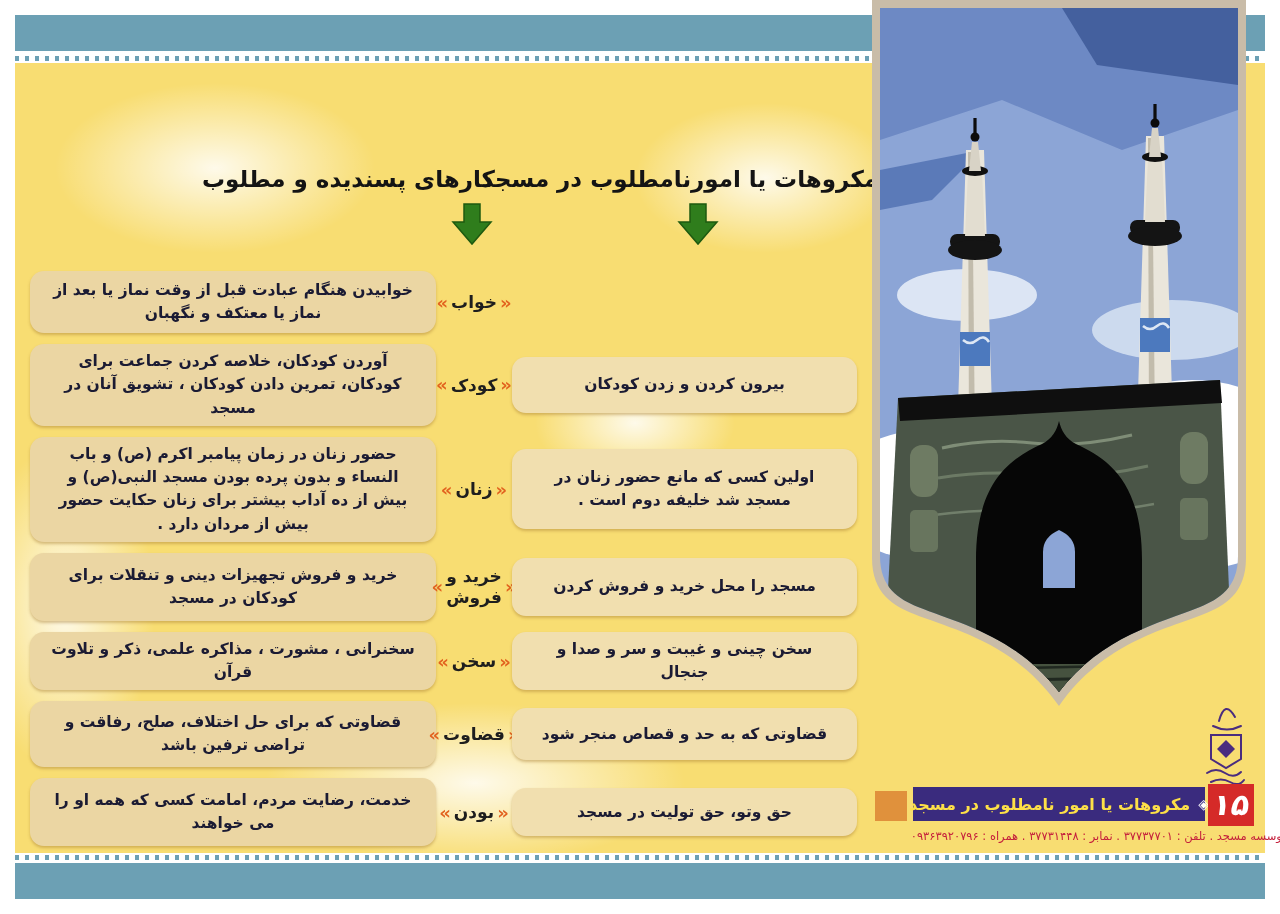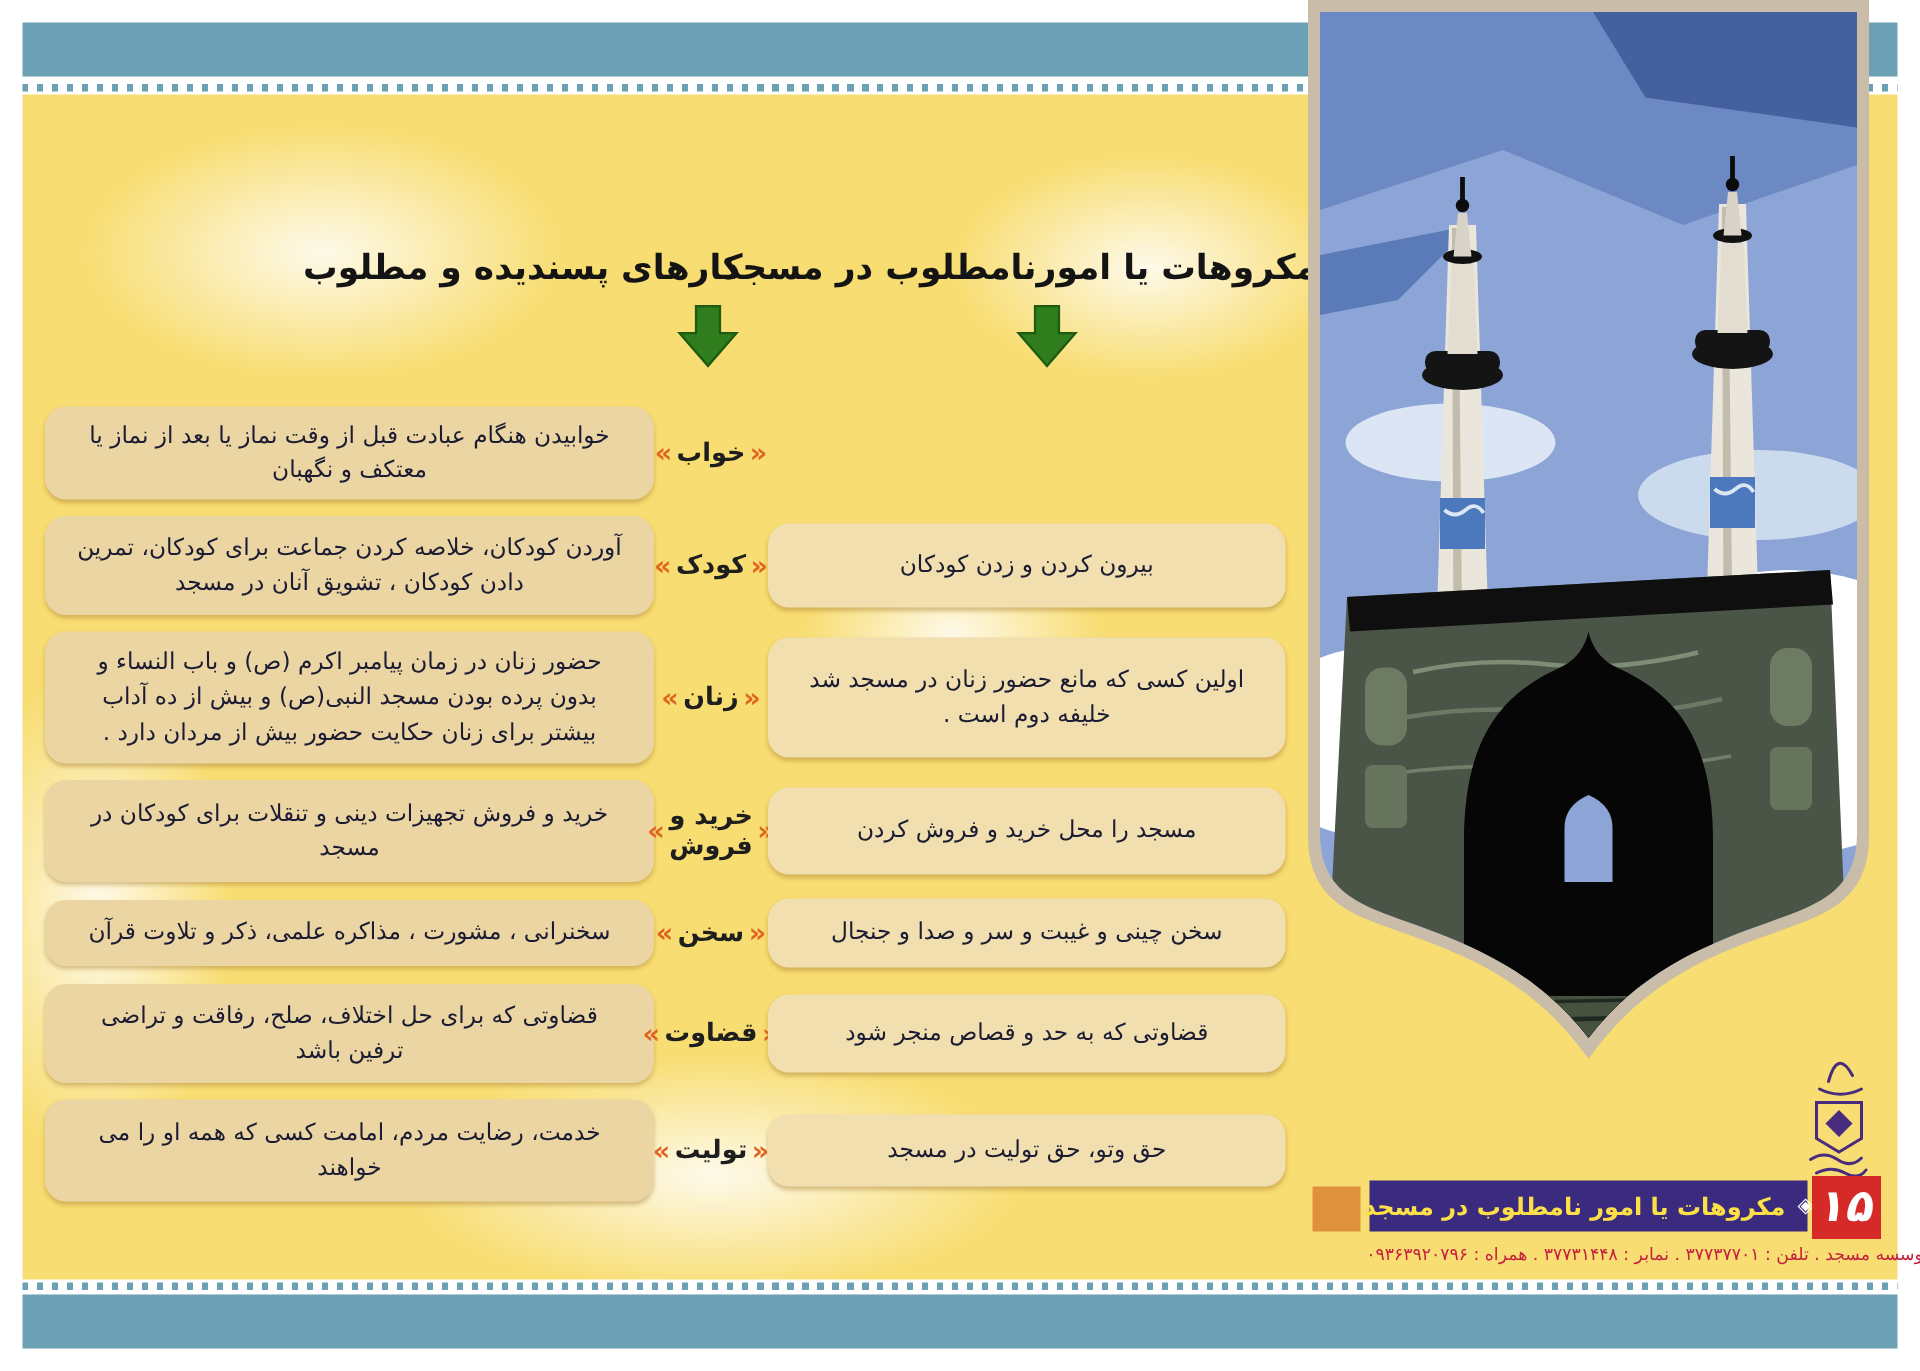--- a/index.html
+++ b/index.html
@@ -23,21 +23,21 @@
   .header{position:absolute; top:166px; text-align:center; z-index:3;}
   .header-left{left:95px;  width:400px;text-align:right;}
   .header-right{left:518px; width:360px;}
   .header .htxt{font-size:23px; font-weight:bold; color:#141414; direction:rtl; white-space:nowrap;}
   .header .arrow{margin-top:10px;}
 
   
   .rowset{position:absolute; left:30px; top:271px; width:827px; display:flex; flex-direction:column; gap:11px; z-index:3;}
   .row{display:flex; align-items:center;}
   .box{border-radius:14px; display:flex; align-items:center; justify-content:center;
-       text-align:center; direction:rtl; color:#1B1B33; font-weight:normal; font-size:15.5px;
+       text-align:center; direction:rtl; color:#1B1B33; font-weight:bold; font-size:15.5px;
        line-height:1.5; padding:6px 19px; box-sizing:border-box;
        box-shadow:0 2px 3px rgba(166,124,50,.45);}
   .lbox{width:406px; background:#EBD6A3;}
   .rbox{width:345px; background:#F1DFAF;}
   .cat{width:76px; display:flex; align-items:center; justify-content:center; gap:3px;}
   .cat .word{font-size:17px; font-weight:bold; color:#1E1E1E; direction:rtl; line-height:1.2;}
   .cat .chev{font-size:18px; font-weight:bold; color:#E2621F;}
   .row:nth-child(1) .lbox{min-height:62px}.row:nth-child(1) .rbox{min-height:62px}
   .row:nth-child(2) .lbox{min-height:66px}.row:nth-child(2) .rbox{min-height:56px}
   .row:nth-child(3) .lbox{min-height:88px}.row:nth-child(3) .rbox{min-height:80px}
@@ -150,21 +150,21 @@
         <span class="chev">«</span>
         <span class="word">قضاوت</span>
         <span class="chev">»</span>
       </div>
       <div class="box rbox">قضاوتی که به حد و قصاص منجر شود</div>
     </div>
     <div class="row">
       <div class="box lbox">خدمت، رضایت مردم، امامت کسی که همه او را می خواهند</div>
       <div class="cat">
         <span class="chev">«</span>
-        <span class="word">تولیت</span>
+        <span class="word">بودن</span>
         <span class="chev">»</span>
       </div>
       <div class="box rbox">حق وتو، حق تولیت در مسجد</div>
     </div>
   </div>
 
   <div class="photo">
     <svg width="374" height="706" viewBox="0 0 374 706">
       <defs>
         <clipPath id="pend">

